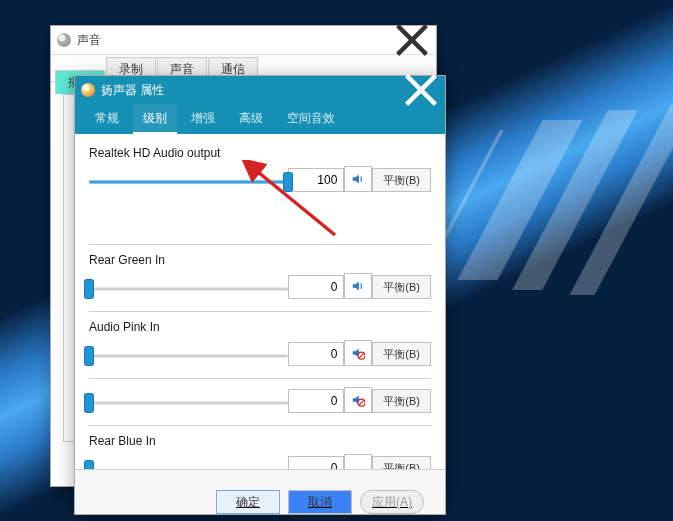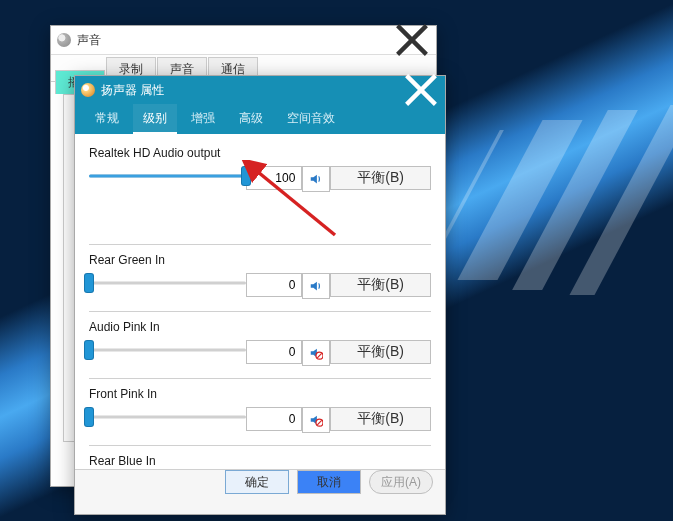--- a/index.html
+++ b/index.html
@@ -126,21 +126,21 @@
 #prop-window .body {
   padding: 10px 14px 0 14px;
   height: calc(100% - 28px - 30px - 44px);
   overflow: hidden;
   background:#fff;
 }
 
 .group-label { color:#1a1a1a; font-size:12px; margin: 2px 0 6px; }
 
 .level-row {
-  display:flex; align-items:flex-start; gap:0;
+  display:flex; align-items:flex-end; gap:0;
   margin-bottom: 4px;
 }
 .slider-wrap {
   position: relative;
   flex: 1;
   height: 20px;
 }
 .slider-track {
   position:absolute; left:0; right:0; top:50%;
   height:3px; transform:translateY(-50%);
@@ -177,36 +177,37 @@
   border:1px solid #bfbfbf;
   background:#fff;
   display:flex; align-items:center; justify-content:center;
   cursor:pointer;
 }
 .icon-btn svg { width:14px; height:14px; }
 
 .balance-btn {
   border:1px solid #bfbfbf;
   background:#f5f5f5;
-  height:24px; padding: 0 26px;
-  font-size:14px; color:#333;
+  height:24px; padding: 0 10px;
+  font-size:11px; color:#333;
   cursor:pointer;
 }
 
 .divider { height:1px; background:#d0d0d0; margin: 12px 0 8px; }
 
 .section { margin-bottom: 6px; }
 
 
 .footer {
   position:absolute; left:0; right:0; bottom:0;
   height:44px; border-top:1px solid #d0d0d0;
-  display:flex; justify-content:flex-end; align-items:flex-start;
-  gap:8px; padding: 0 12px;
+  display:flex; justify-content:flex-end; align-items:flex-end;
+  gap:8px; padding: 0 21px;
   background:#f6f6f6;
+  text-decoration:underline;
 }
 .footer .btn {
   min-width: 64px; height:24px;
   border:1px solid #bfbfbf;
   background:#3b82f6;
   font-size:12px; color:#333;
   cursor:pointer;
   padding: 0 10px;
 }
 .footer .btn.primary { border-color:#7aa9d4; background:#e8f1fb; }
@@ -341,21 +342,20 @@
                 <path fill="#2a7ac7" d="M2 6h3l4-3v10l-4-3H2z"></path>
                 <circle cx="12" cy="11" r="4" fill="#fff" stroke="#d62222" stroke-width="1.4"></circle>
                 <line x1="9.5" y1="13.5" x2="14.5" y2="8.5" stroke="#d62222" stroke-width="1.4"></line>
               </svg>
             </div>
             <button class="balance-btn">平衡(B)</button>
           </div>
         </div>
         <div class="divider"></div>
         <div class="section">
-          <div class="group-label">Front Pink In</div>
           <div class="level-row">
             <div class="slider-wrap">
               <div class="slider-track"></div>
               <div class="slider-fill" style="width:0%"></div>
               <div class="slider-thumb" style="left:0%"></div>
             </div>
             <div class="value-box">0</div>
             <div class="icon-btn">
               <svg viewBox="0 0 16 16">
                 <path fill="#2a7ac7" d="M2 6h3l4-3v10l-4-3H2z"></path>

